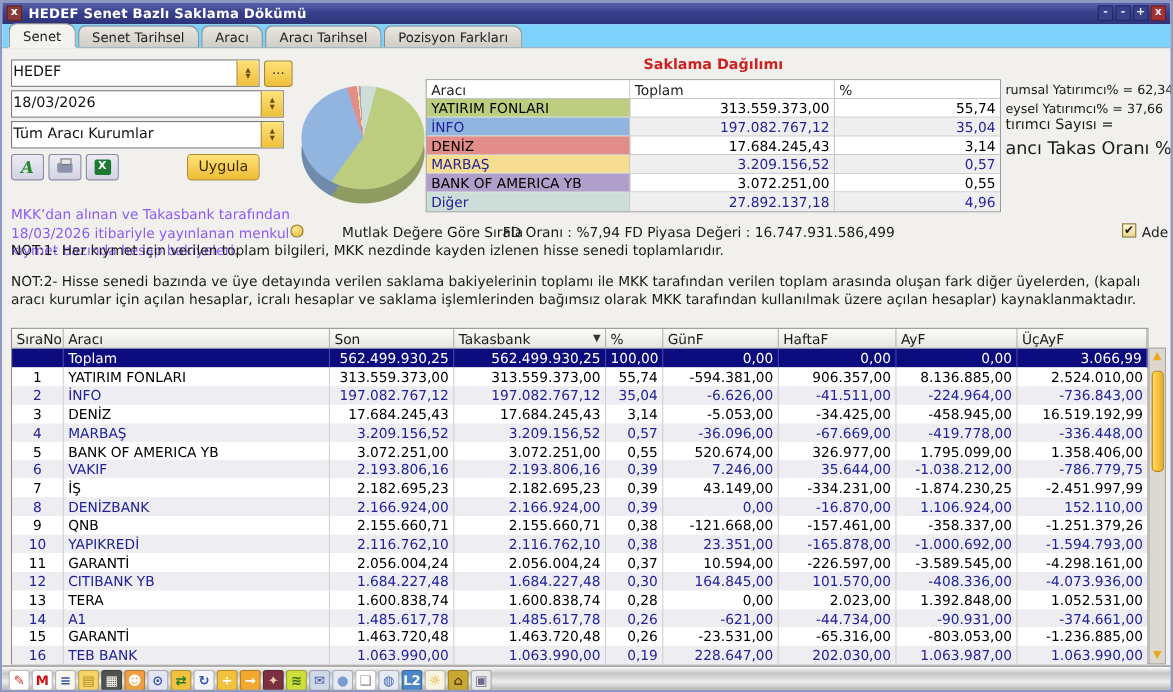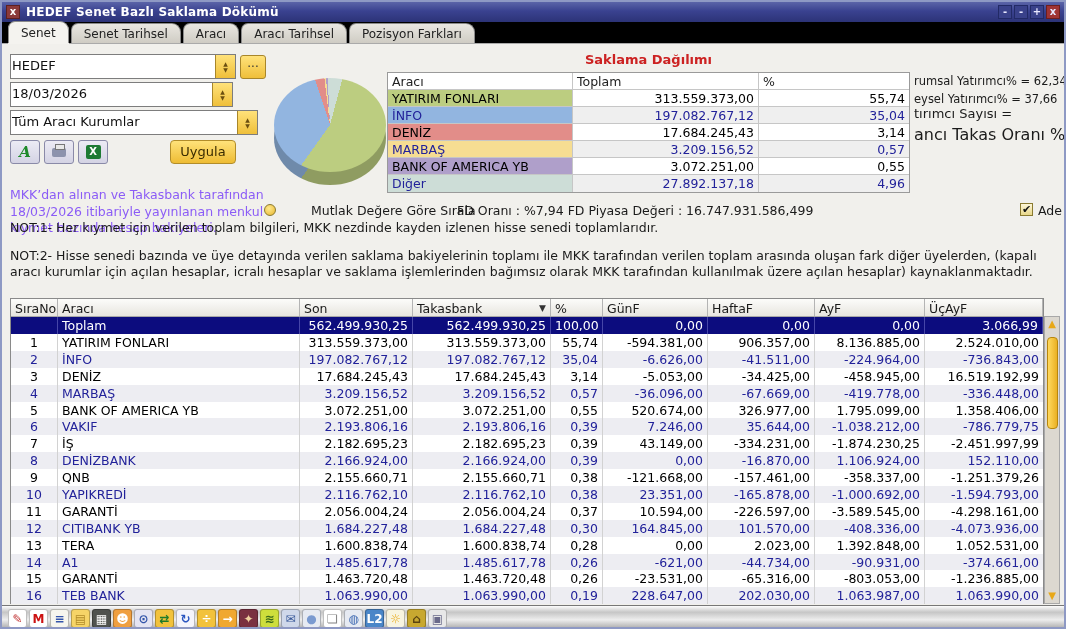--- a/index.html
+++ b/index.html
@@ -6,21 +6,21 @@
   *{box-sizing:border-box;}
   .window{position:relative;width:1066px;height:629px;background:#f1f0ec;border:2px solid #8e99c4;outline:1px solid #5a5a5a;overflow:hidden;}
   
   .titlebar{position:absolute;left:0;top:0;width:100%;height:20px;background:linear-gradient(to bottom,#5a64a8 0%,#3a4290 45%,#2c3377 100%);display:flex;align-items:center;padding:0 4px;color:#fff;}
   .tb-close-left{width:14px;height:14px;background:#8b3a3a;border:1px solid #5e2020;color:#fff;font-size:10px;line-height:12px;text-align:center;margin-right:6px;font-weight:bold;}
   .tb-title{font-size:12px;font-weight:bold;letter-spacing:.2px;flex:1;}
   .tb-btns{display:flex;gap:2px;}
   .tb-btn{width:14px;height:14px;background:#39418a;border:1px solid #222a66;color:#e8e8ff;font-size:10px;line-height:12px;text-align:center;font-weight:bold;}
   .tb-btn.close{background:#a03434;border-color:#6e1e1e;}
   
-  .tabbar{position:absolute;left:0;top:20px;width:100%;height:22px;background:#000000;border-bottom:1px solid #aaa;display:flex;align-items:flex-end;padding-left:6px;gap:2px;text-align:right;}
+  .tabbar{position:absolute;left:0;top:20px;width:100%;height:22px;background:#7dd3fc;border-bottom:1px solid #aaa;display:flex;align-items:flex-end;padding-left:6px;gap:2px;text-align:right;}
   .tab{height:20px;padding:0 12px;font-size:12px;color:#222;background:linear-gradient(to bottom,#e9e7e1,#cfccc4);border:1px solid #8a8a8a;border-bottom:none;border-radius:7px 9px 0 0;display:flex;align-items:center;}
   .tab.active{background:#f4f3ef;height:22px;font-weight:normal;box-shadow:0 1px 0 #f4f3ef;}
   
   .content{position:absolute;left:0;top:42px;width:1062px;height:561px;background:#f1f0ec;}
   .abs{position:absolute;}
   
   .combo{display:flex;height:25px;background:#fff;border:1px solid #7d7d7d;}
   .combo .val{flex:1;font-size:13px;color:#111;padding:3px 4px 0 1px;white-space:nowrap;overflow:hidden;}
   .spin{width:20px;background:linear-gradient(to bottom,#ffe27a,#efbf3a);border-left:1px solid #a8862a;display:flex;flex-direction:column;align-items:center;justify-content:center;line-height:6px;}
   .spin span{font-size:6px;color:#6b4f10;}
@@ -112,21 +112,21 @@
   <div class="content">
 
     <div class="combo abs" style="left:8px;top:10px;width:226px;">
       <div class="val">HEDEF</div>
       <div class="spin">
           <span>▲</span>
           <span>▼</span>
         </div>
     </div>
     <div class="sq-btn abs" style="left:238px;top:11px;width:26px;">...</div>
-    <div class="combo abs" style="left:8px;top:38px;width:223px;justify-content:space-between;">
+    <div class="combo abs" style="left:8px;top:38px;width:248px;justify-content:space-between;">
       <div class="val">18/03/2026</div>
       <div class="spin">
           <span>▲</span>
           <span>▼</span>
         </div>
     </div>
     <div class="combo abs" style="left:8px;top:66px;width:248px;">
       <div class="val">Tüm Aracı Kurumlar</div>
       <div class="spin">
           <span>▲</span>

